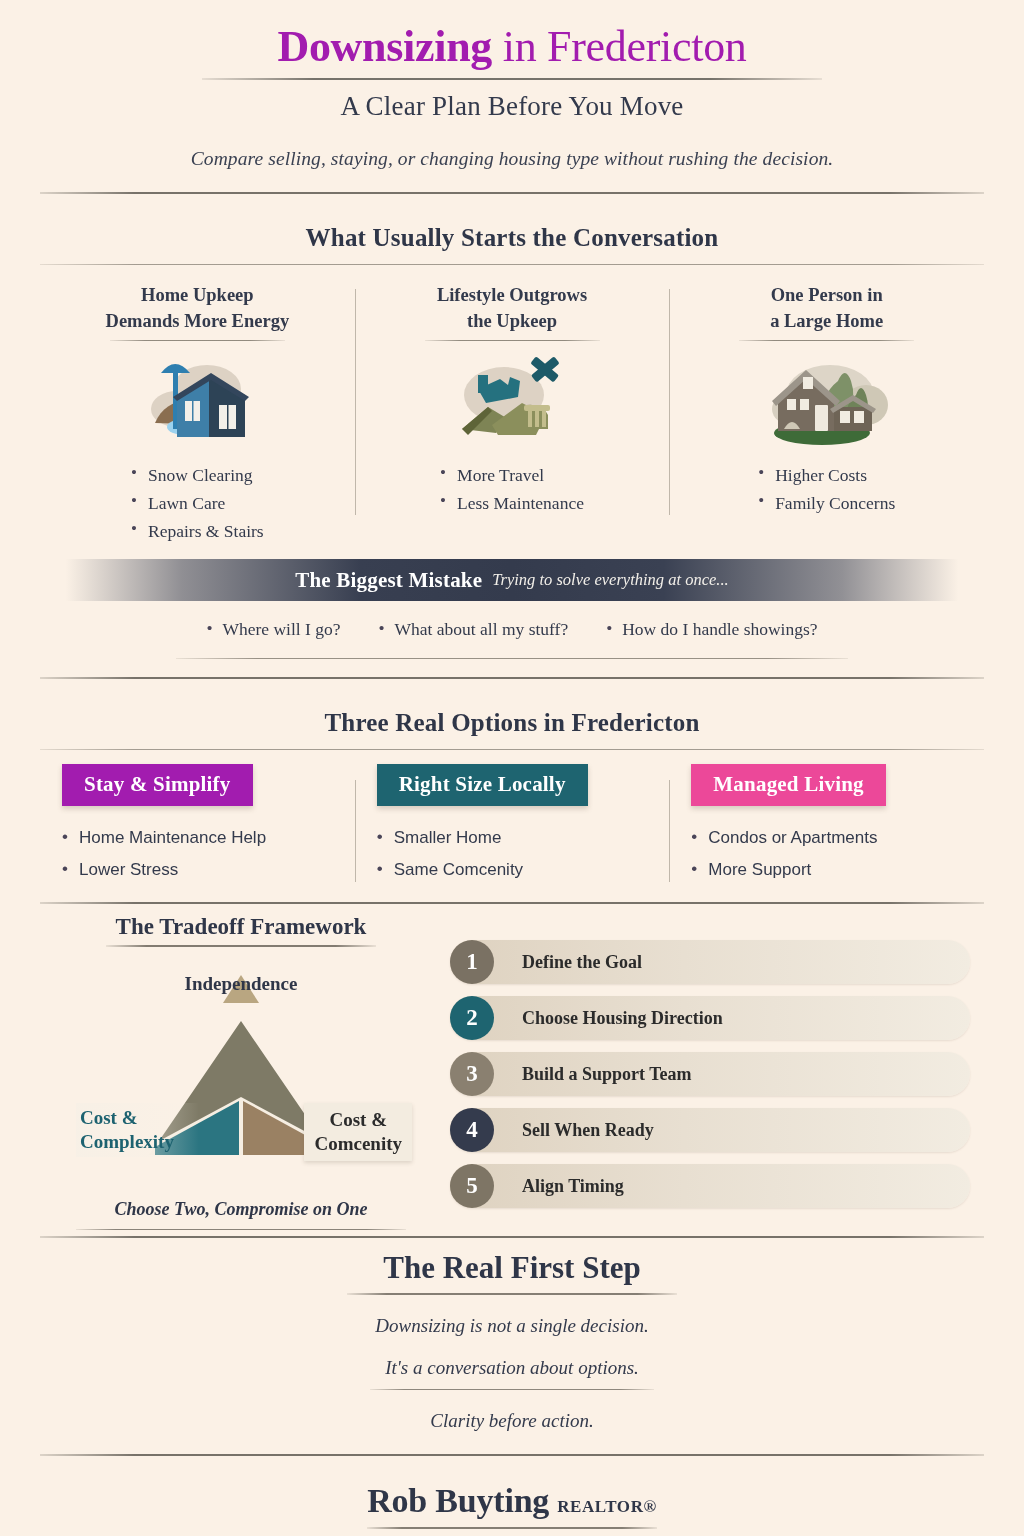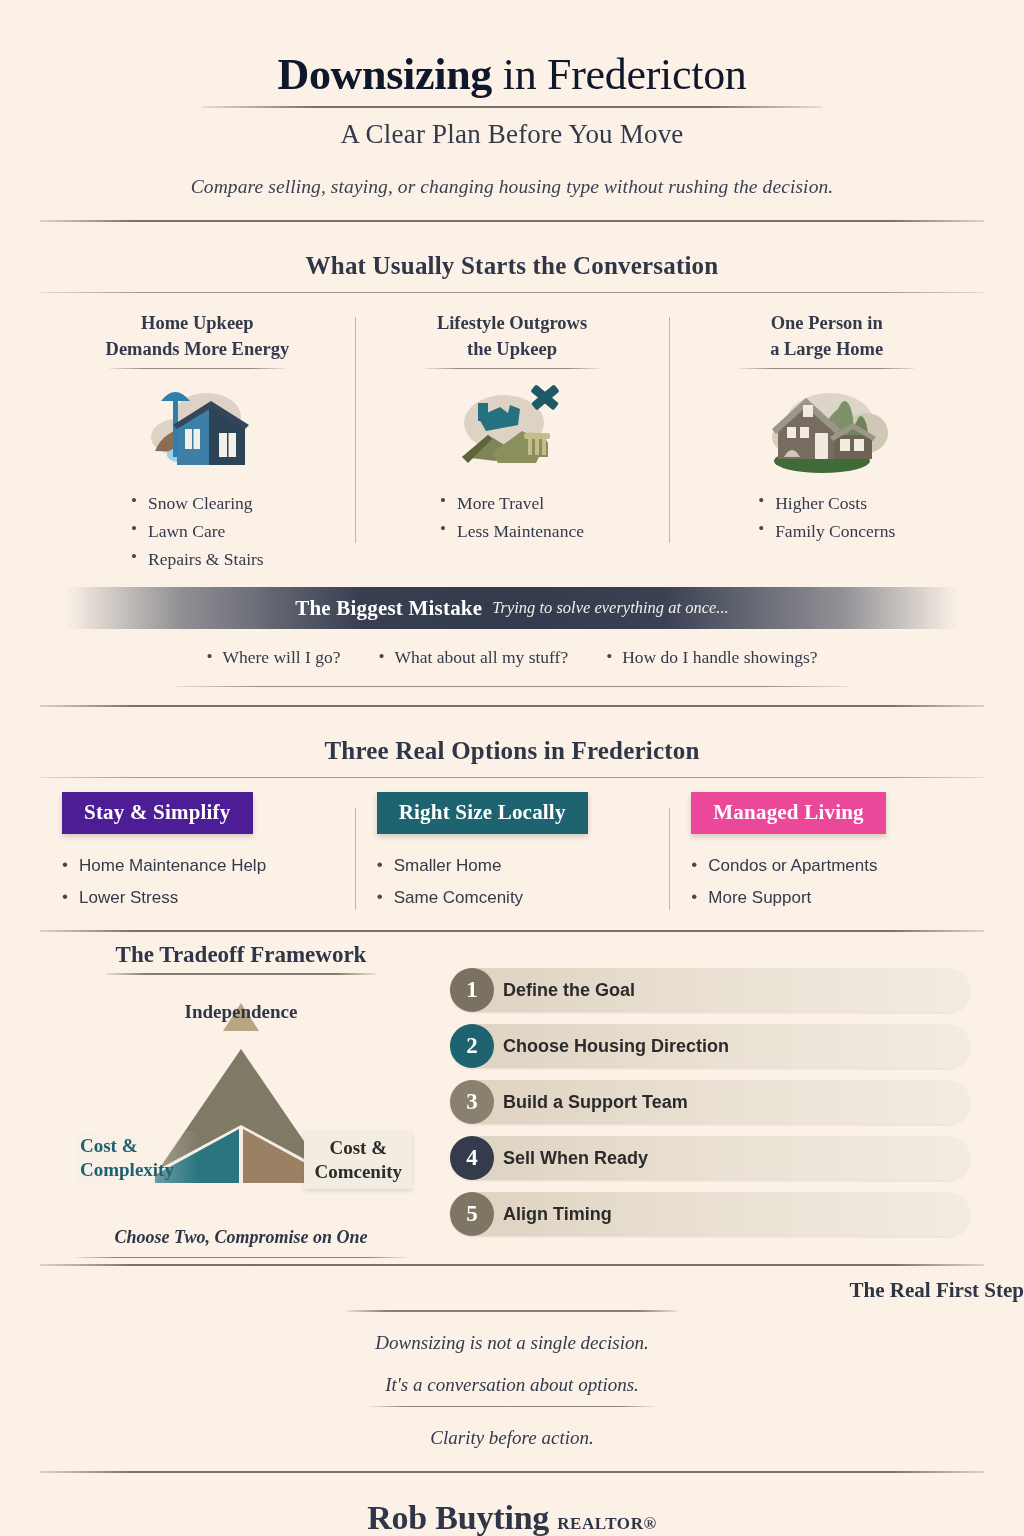--- a/index.html
+++ b/index.html
@@ -16,23 +16,22 @@
 
   .page { width: 1024px; height: 1536px; position: relative; }
 
   
   .header { padding-top: 22px; text-align: center; }
 
   .title {
     font-family: "Liberation Serif", serif;
     font-size: 44px;
     letter-spacing: -0.3px;
-    color: #0f172a;
+    color: #a21caf;
     line-height: 1.12;
-    margin-top: 28px;
   }
   .title .bold { font-weight: bold; }
   .title .light { font-weight: normal; }
 
   .title-rule {
     width: 620px;
     height: 2px;
     margin: 7px auto 0 auto;
     background: linear-gradient(to right, rgba(120,115,105,0.15), rgba(95,92,85,0.85) 18%, rgba(95,92,85,0.85) 82%, rgba(120,115,105,0.15));
   }
@@ -283,32 +282,32 @@
     width: 44px; height: 44px;
     border-radius: 50%;
     display: flex; align-items: center; justify-content: center;
     color: #fff;
     font-family: "Liberation Serif", serif;
     font-weight: bold;
     font-size: 23px;
     flex: none;
   }
   .step-label {
-    font-family: Liberation Sans, sans-serif;
+    font-family: Liberation Serif, serif;
     font-weight: bold;
     font-size: 18px;
     color: #2b2b2b;
-    padding-left: 9px;
+    padding-left: 28px;
   }
 
   
   .first-step { text-align: center; padding: 12px 0 6px 0; }
   .fs-head {
     font-family: "Liberation Serif", serif;
-    font-weight: bold; font-size: 21px; color: #2f3648; text-align: right;
+    font-weight: bold; font-size: 31px; color: #2f3648;
   }
   .fs-rule {
     width: 330px; height: 1.5px; margin: 7px auto 0 auto;
     background: linear-gradient(to right, rgba(140,132,118,0.15), rgba(100,94,84,0.78) 12%, rgba(100,94,84,0.78) 88%, rgba(140,132,118,0.15));
   }
   .fs-line {
     font-family: "Liberation Serif", serif;
     font-style: italic;
     font-size: 19px;
     color: #333a4c;
@@ -470,21 +469,21 @@
   </div>
 
   <div style="height:18px"></div>
   <div class="rule-full"></div>
 
   <div class="section-head">Three Real Options in Fredericton</div>
   <div class="rule-thin"></div>
 
   <div class="options">
     <div class="opt-col">
-      <div class="opt-chip" style="background:#4c1d95">Stay &amp; Simplify</div>
+      <div class="opt-chip" style="background:#a21caf">Stay &amp; Simplify</div>
       <ul class="opt-bullets">
         <li>Home Maintenance Help</li>
         <li>Lower Stress</li>
       </ul>
     </div>
     <div class="opt-col">
       <div class="opt-chip" style="background:#1e6470">Right Size Locally</div>
       <ul class="opt-bullets">
         <li>Smaller Home</li>
         <li>Same Comcenity</li>

